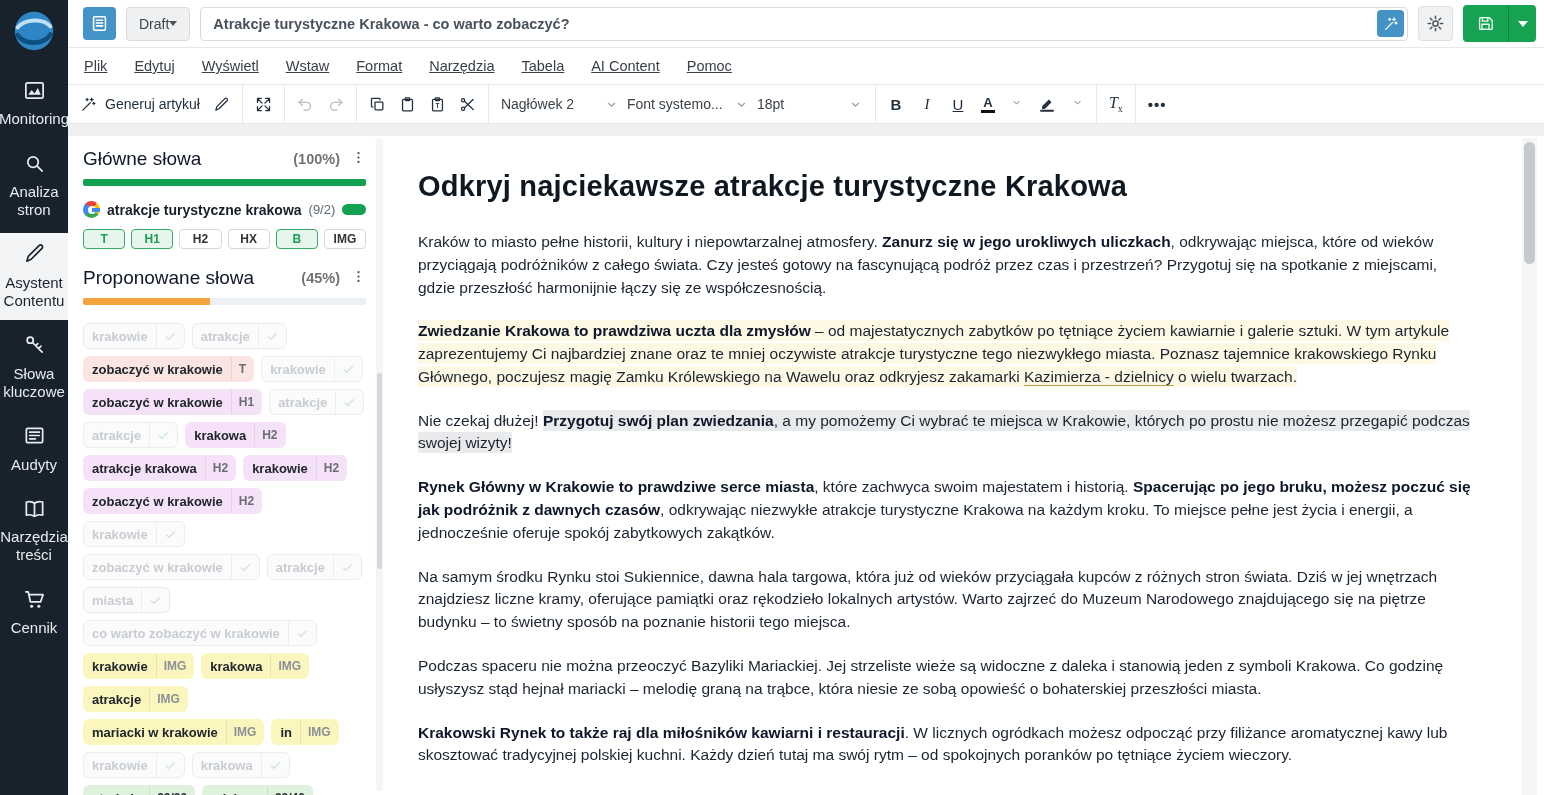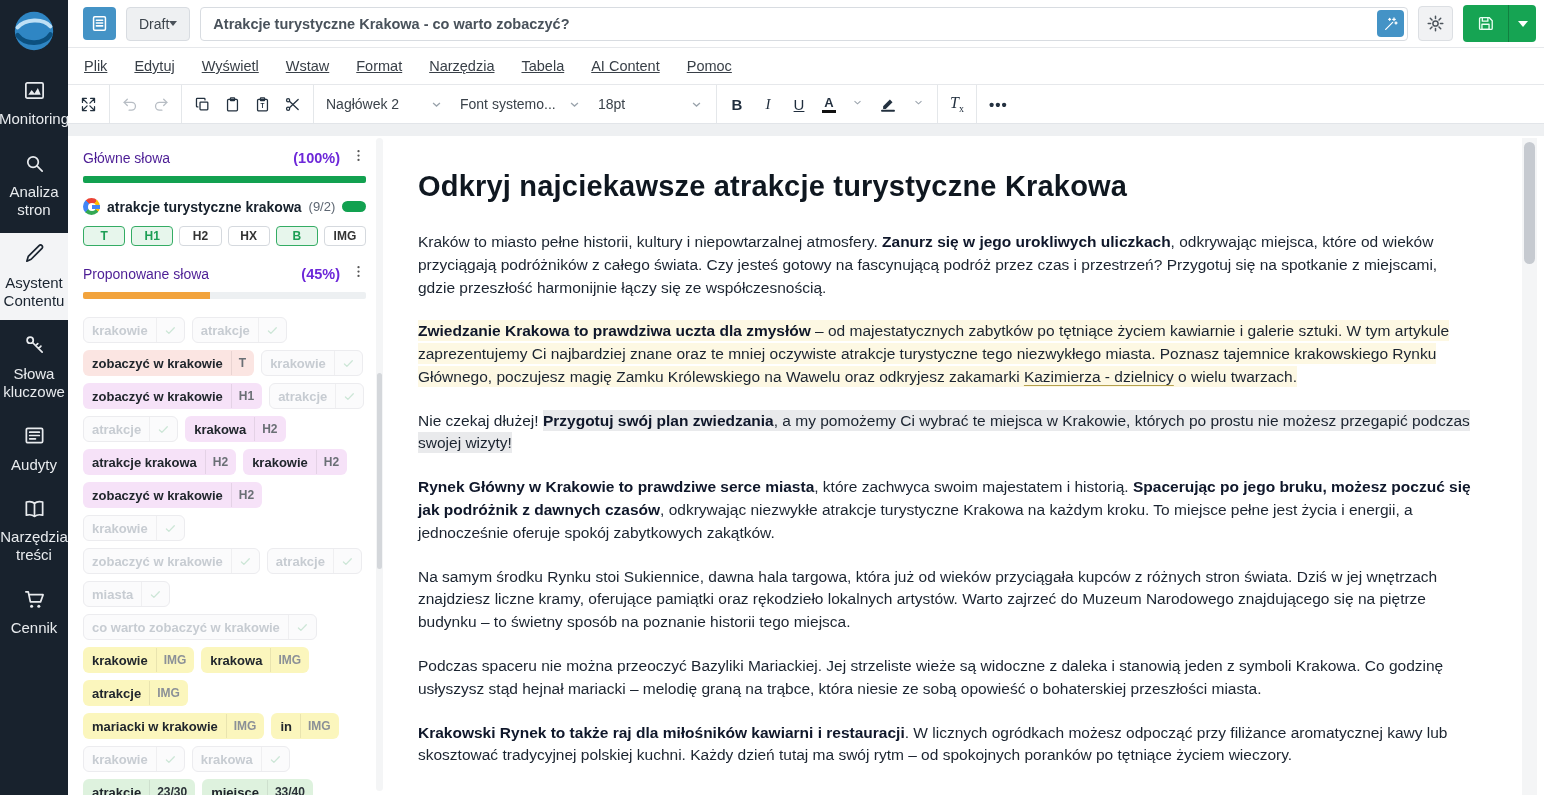--- a/index.html
+++ b/index.html
@@ -84,22 +84,22 @@
   .tx sub { font-style:normal; font-size:10px; }
   .more { font-size:15px; letter-spacing:1px; font-weight:700; cursor:pointer; }
 
   
   .content { flex:1; min-height:0; display:flex; position:relative; background:#fff; }
   .top-strip { position:absolute; top:0; left:0; right:0; height:12px; background:#eef0f2; }
 
   
   .kw-panel { width:316px; flex-shrink:0; padding:24px 18px 8px 15px; position:relative; overflow:hidden; }
   .kw-head { display:flex; align-items:center; margin-bottom:9px; }
-  .kw-title { flex:1; font-size:14px; color:#4c1d95; }
-  .kw-pct { font-size:14.5px; font-weight:700; color:#6d28d9; }
+  .kw-title { flex:1; font-size:19px; color:#0f172a; }
+  .kw-pct { font-size:14.5px; font-weight:700; color:#737373; }
   .kebab { margin-left:11px; cursor:pointer; }
   .kebab svg { width:15px; height:15px; fill:#555; }
   .progress { height:7px; background:#edf0f2; border-radius:2px; margin:2px 0 15px; overflow:hidden; }
   .progress .fill { height:100%; }
   .fill.green { background:#12a150; }
   .fill.orange { background:#f2a33c; }
   .kw-term-row { display:flex; align-items:center; gap:7px; margin:3px 0 11px; }
   .g-icon { width:17px; height:17px; border-radius:50%; position:relative; flex-shrink:0;
     background:conic-gradient(from -40deg,#ea4335 0 22%,#fbbc05 22% 46%,#34a853 46% 74%,#4285f4 74% 100%); }
   .g-icon::before { content:""; position:absolute; inset:4.5px; background:#fff; border-radius:50%; }
@@ -269,20 +269,34 @@
         <span>Narzędzia</span>
         <span>Tabela</span>
         <span>AI Content</span>
         <span>Pomoc</span>
       </div>
 
     <div class="toolbar">
       <div class="tgroup">
         <div class="tbtn">
           <svg viewBox="0 0 24 24">
+              <path d="M4 20L14.5 9.5"></path>
+              <path d="M16.5 3v4M14.5 5h4M19.5 9v3M18 10.5h3M10 3.5v3M8.5 5h3"></path>
+            </svg>
+          <span>Generuj artykuł</span>
+        </div>
+        <div class="tbtn">
+          <svg viewBox="0 0 24 24">
+              <path d="M4 20l1.5-5L16.8 3.7a2.1 2.1 0 0 1 3 3L8.5 18 4 20z"></path>
+            </svg>
+        </div>
+      </div>
+      <div class="tgroup">
+        <div class="tbtn">
+          <svg viewBox="0 0 24 24">
               <path d="M9 3.5H3.5V9M3.5 3.5L10 10M15 3.5h5.5V9M20.5 3.5L14 10M9 20.5H3.5V15M3.5 20.5L10 14M15 20.5h5.5V15M20.5 20.5L14 14"></path>
             </svg>
         </div>
       </div>
       <div class="tgroup">
         <div class="tbtn dim">
           <svg viewBox="0 0 24 24">
               <path d="M7.5 4.5L3 9l4.5 4.5"></path>
               <path d="M3 9h10.5a5.5 5.5 0 0 1 0 11H10"></path>
             </svg>
@@ -315,21 +329,21 @@
             </svg>
         </div>
         <div class="tbtn">
           <svg viewBox="0 0 24 24">
               <circle cx="5.8" cy="6" r="2.2"></circle>
               <circle cx="5.8" cy="18" r="2.2"></circle>
               <path d="M7.7 7.5L20 19M7.7 16.5L20 5"></path>
             </svg>
         </div>
       </div>
-      <div class="tgroup" style="gap:16px;">
+      <div class="tgroup" style="gap:8px;">
         <div class="dd" style="width:118px;">
           <span>Nagłówek 2</span>
           <svg viewBox="0 0 24 24">
               <path d="M6.5 9.5l5.5 5 5.5-5"></path>
             </svg>
         </div>
         <div class="dd" style="width:122px;">
           <span>Font systemo...</span>
           <svg viewBox="0 0 24 24">
               <path d="M6.5 9.5l5.5 5 5.5-5"></path>

